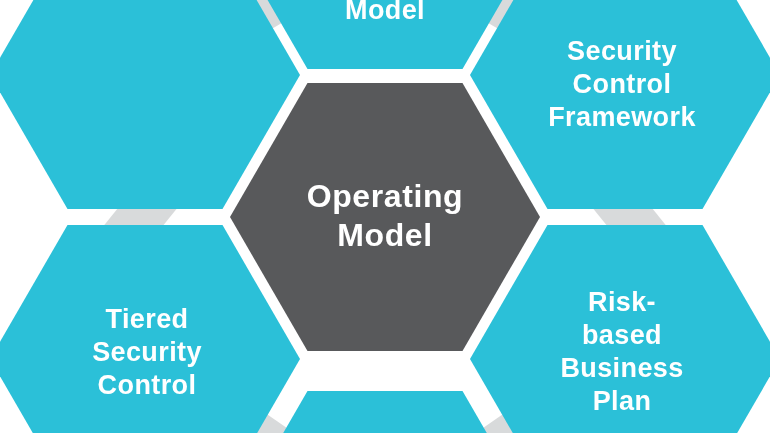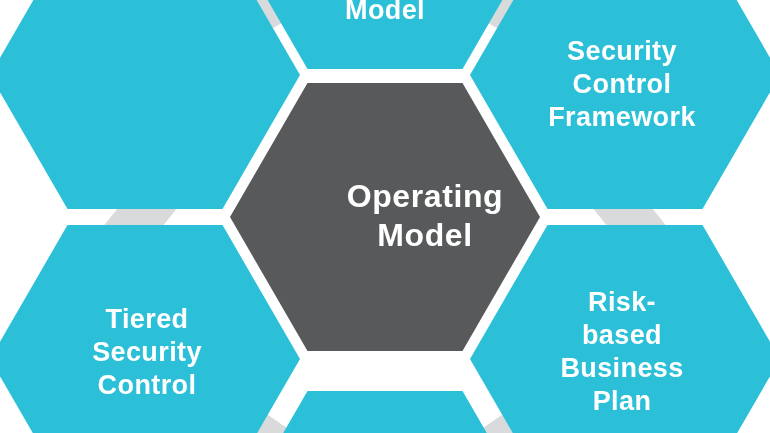--- a/index.html
+++ b/index.html
@@ -49,21 +49,21 @@
     <polygon points="230,217 307.5,83 462.5,83 540,217 462.5,351 307.5,351" fill="#58595B"></polygon>
   </svg>
 
   <div class="label label-outer" style="left:385px;top:10px;">Model</div>
 
 
   <div class="label label-outer" style="left:622px;top:84px;">Security
 Control
 Framework</div>
 
-  <div class="label label-center" style="left:385px;top:216px;margin-left:40px;">Operating
+  <div class="label label-center" style="left:385px;top:216px;">Operating
 Model</div>
 
   <div class="label label-outer" style="left:147px;top:352px;">Tiered
 Security
 Control</div>
 
   <div class="label label-outer" style="left:622px;top:352px;">Risk-based
 Business
 Plan</div>
 

